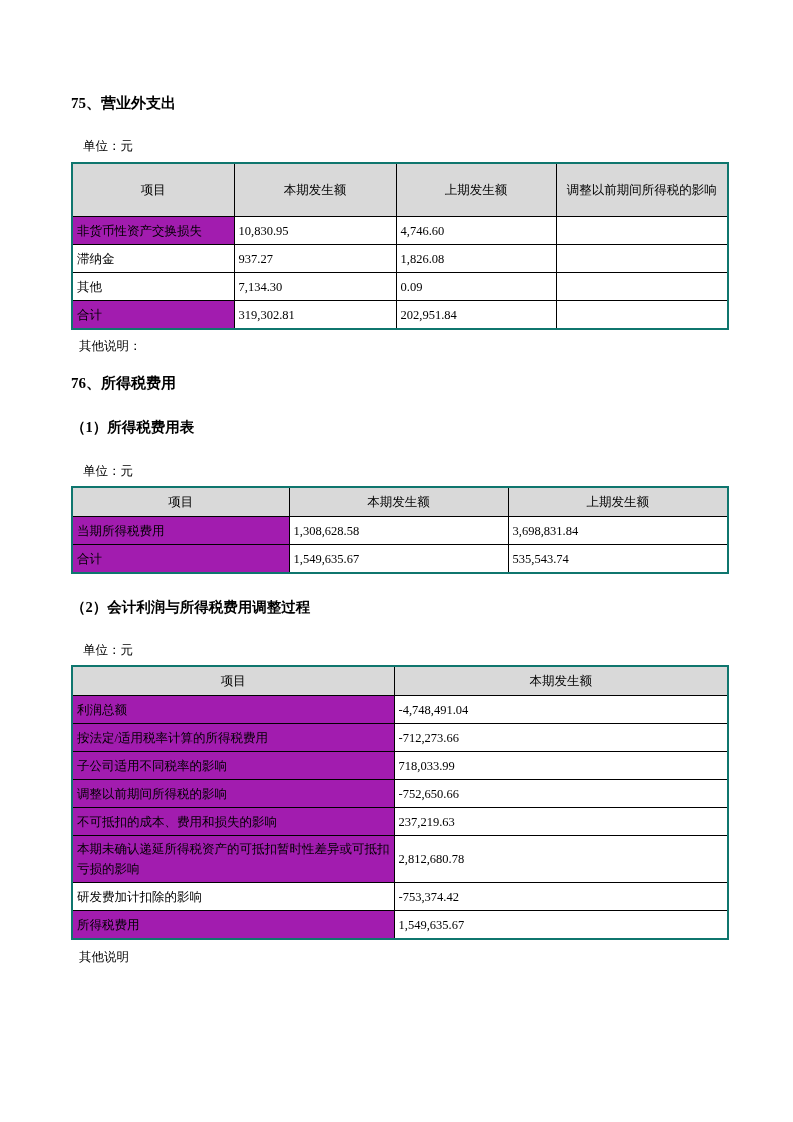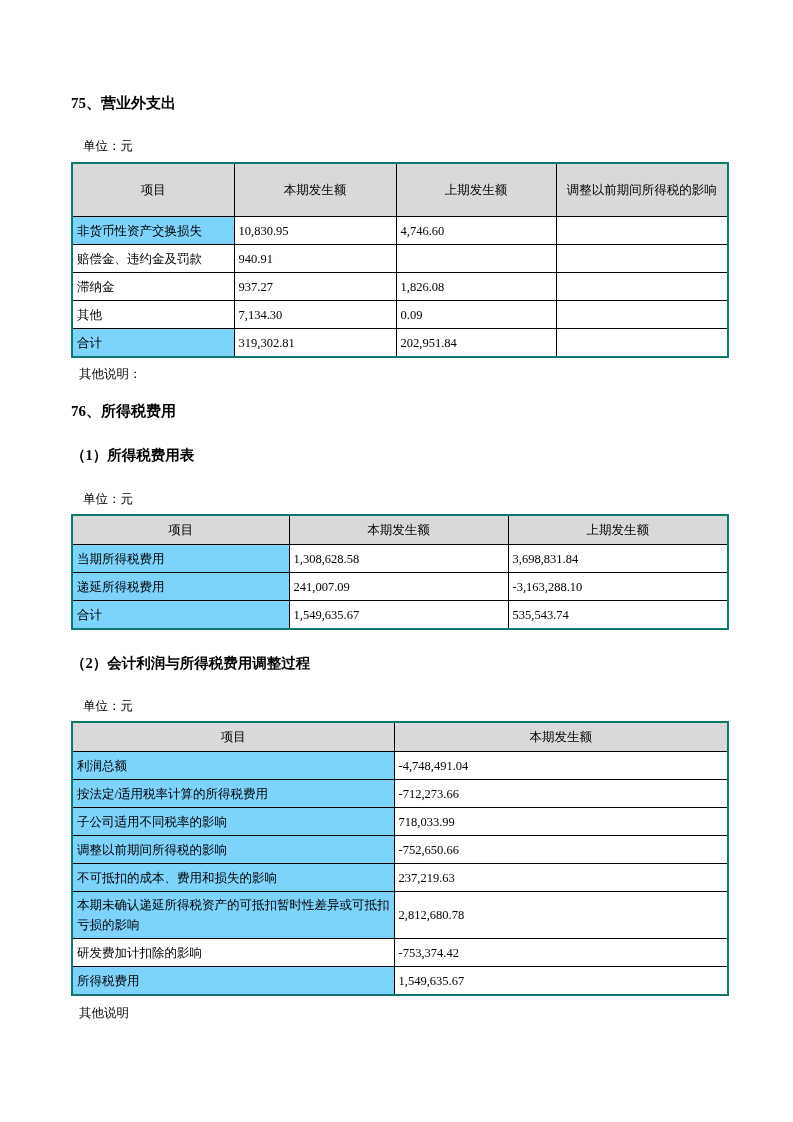--- a/index.html
+++ b/index.html
@@ -28,21 +28,21 @@
   th,td{
     border:1px solid #000;
     font-size:12.5px;font-weight:normal;line-height:20px;
     vertical-align:middle;
     overflow:hidden;
   }
   th{background:#d9d9d9;text-align:center;padding:3px 6px;}
   td{padding:3px 4px;}
   td.item{text-align:left;}
   td.num{text-align:left;padding-right:3px;}
-  .shaded{background:#7dd3fc;}
+  .shaded{background:#a21caf;}
   .t1 th{height:46px;}
   .t1 td{height:21px;}
   .t2 th{height:22px;}
   .t2 td{height:21px;}
   .t3 th{height:22px;}
   .t3 td{height:21px;}
   
   .mt-unit1{margin-top:26px;margin-bottom:8px;}
   .mt-note1{margin-top:8px;}
   .mt-h76{margin-top:21px;}
@@ -74,26 +74,20 @@
         <th>本期发生额</th>
         <th>上期发生额</th>
         <th>调整以前期间所得税的影响</th>
       </tr>
     </thead>
     <tbody>
       <tr>
         <td class="item shaded">非货币性资产交换损失</td>
         <td class="num">10,830.95</td>
         <td class="num">4,746.60</td>
-        <td class="num"></td>
-      </tr>
-      <tr>
-        <td class="item">赔偿金、违约金及罚款</td>
-        <td class="num">940.91</td>
-        <td class="num"></td>
         <td class="num"></td>
       </tr>
       <tr>
         <td class="item">滞纳金</td>
         <td class="num">937.27</td>
         <td class="num">1,826.08</td>
         <td class="num"></td>
       </tr>
       <tr>
         <td class="item">其他</td>
@@ -129,25 +123,20 @@
         <th>项目</th>
         <th>本期发生额</th>
         <th>上期发生额</th>
       </tr>
     </thead>
     <tbody>
       <tr>
         <td class="item shaded">当期所得税费用</td>
         <td class="num">1,308,628.58</td>
         <td class="num">3,698,831.84</td>
-      </tr>
-      <tr>
-        <td class="item shaded">递延所得税费用</td>
-        <td class="num">241,007.09</td>
-        <td class="num">-3,163,288.10</td>
       </tr>
       <tr>
         <td class="item shaded">合计</td>
         <td class="num">1,549,635.67</td>
         <td class="num">535,543.74</td>
       </tr>
     </tbody>
   </table>
 
   <h3 class="sub-heading mt-sub2">（2）会计利润与所得税费用调整过程</h3>

